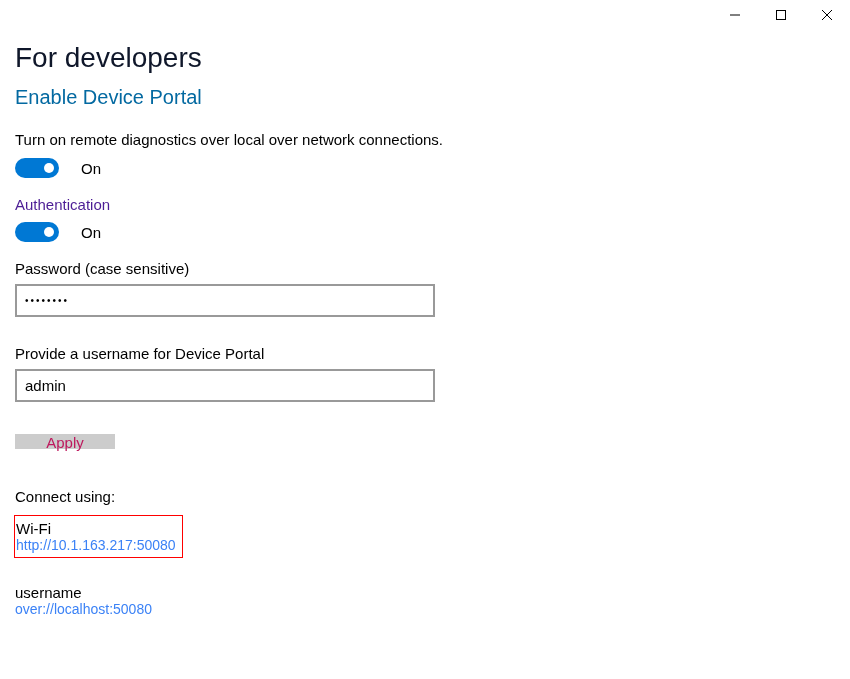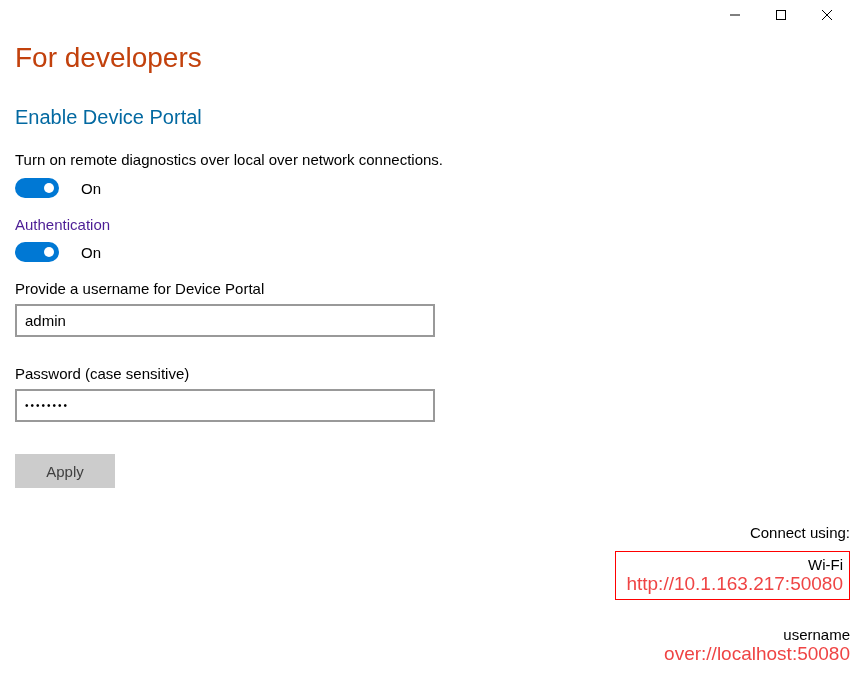--- a/index.html
+++ b/index.html
@@ -38,22 +38,22 @@
       stroke: #000;
       stroke-width: 1;
       fill: none;
     }
     .content {
       padding: 42px 0 0 15px;
     }
     .page-title {
       font-size: 28px;
       font-weight: 400;
-      color: #c2410c;
-      margin-bottom: 32px;
+      color: #0f172a;
+      margin-bottom: 12px;
     }
     .section-title {
       font-size: 20px;
       font-weight: 400;
       color: #0369a1;
       margin-bottom: 22px;
     }
     .setting-label {
       font-size: 15px;
       font-weight: 400;
@@ -107,54 +107,53 @@
       font-family: inherit;
       color: #000;
       background: #ffffff;
       outline: none;
     }
     .field-group {
       margin-bottom: 28px;
     }
     .apply-btn {
       width: 100px;
-      height: 34px;
+      height: 15px;
       background: #cccccc;
       border: none;
-      color: #404040;
+      color: #be185d;
       font-size: 15px;
       font-family: inherit;
       cursor: pointer;
       margin-top: 4px;
     }
     .connect-section {
       margin-top: 36px;
-      text-align: right;
     }
     .connect-label {
       font-size: 15px;
       color: #000;
       margin-bottom: 10px;
     }
     .connect-block {
       margin-bottom: 26px;
     }
     .connect-block.highlighted {
       border: 1px solid #ff0000;
-      padding: 4px 6px 4px 10px;
+      padding: 4px 6px 4px 1px;
       display: inline-block;
       margin-left: -1px;
     }
     .connect-name {
       font-size: 15px;
       color: #000;
     }
     .connect-link {
-      font-size: 19px;
-      color: #ef4444;
+      font-size: 14px;
+      color: #3b82f6;
       text-decoration: none;
       cursor: pointer;
       display: block;
     }
     .password-dots {
       letter-spacing: 2px;
       font-size: 10px;
       color: #000;
     }
   </style>
@@ -194,27 +193,27 @@
 
   <div class="auth-label">Authentication</div>
   <div class="toggle-row">
     <div class="toggle-switch">
       <div class="toggle-thumb"></div>
     </div>
     <div class="toggle-label">On</div>
   </div>
 
   <div class="field-group">
+    <div class="field-label">Password (case sensitive)</div>
+    <input type="text" class="text-input password-dots" value="••••••••" style="">
+  </div>
+
+  <div class="field-group">
     <div class="field-label">Provide a username for Device Portal</div>
     <input type="text" class="text-input" value="admin" style="">
-  </div>
-
-  <div class="field-group">
-    <div class="field-label">Password (case sensitive)</div>
-    <input type="text" class="text-input password-dots" value="••••••••" style="">
   </div>
 
   <button class="apply-btn">Apply</button>
 
   <div class="connect-section">
     <div class="connect-label">Connect using:</div>
 
     <div class="connect-block highlighted">
       <div class="connect-name">Wi-Fi</div>
       <a class="connect-link">http://10.1.163.217:50080</a>

